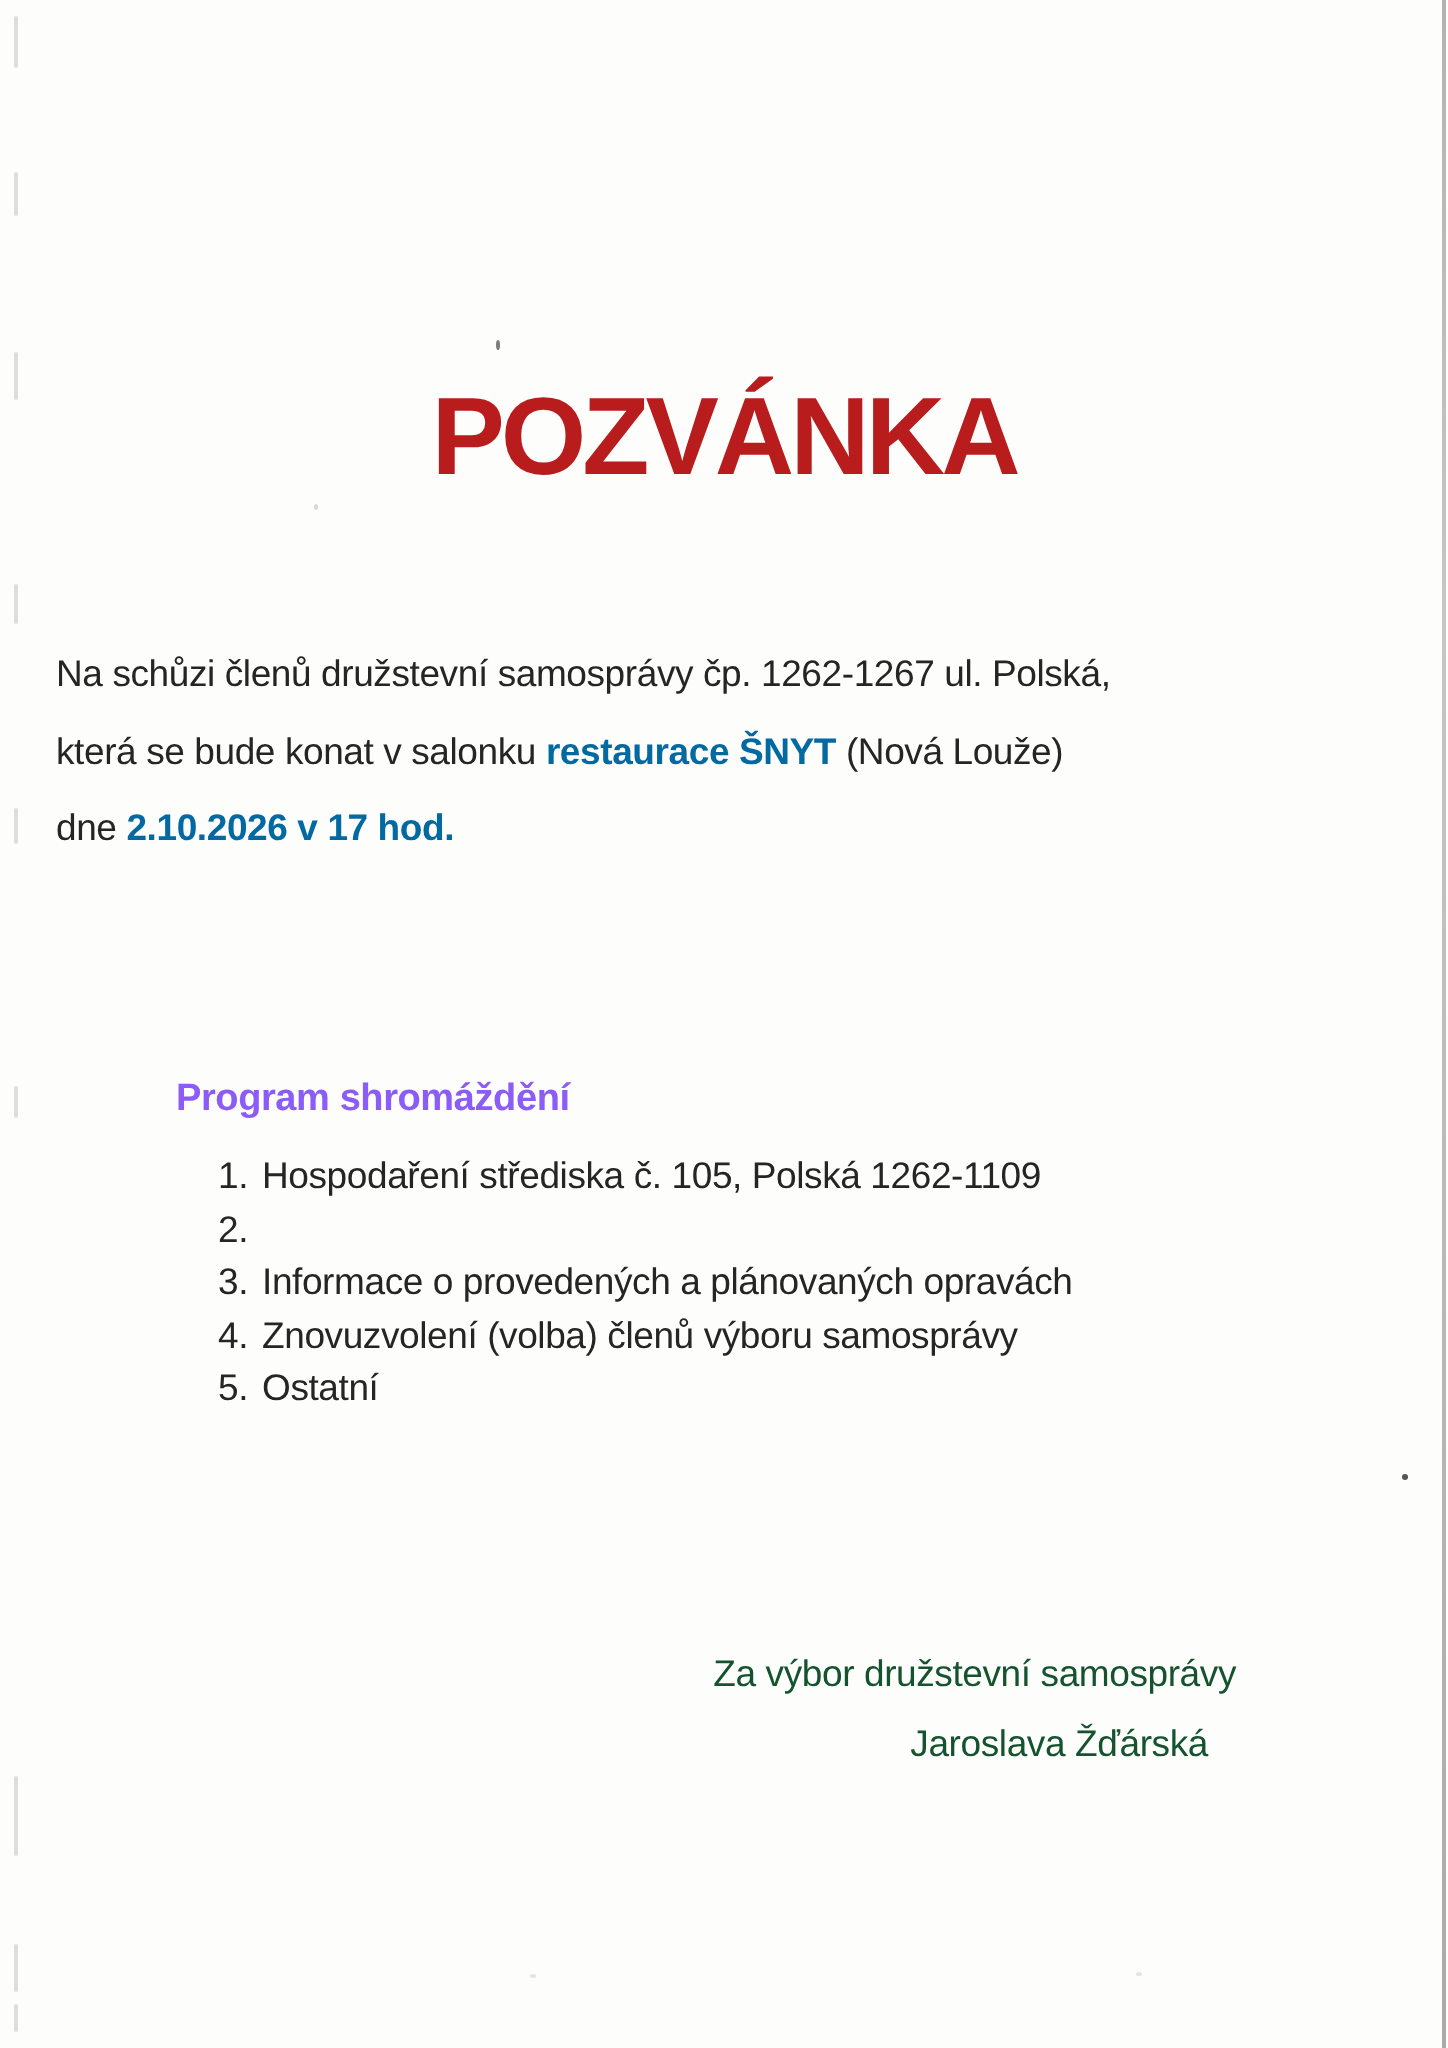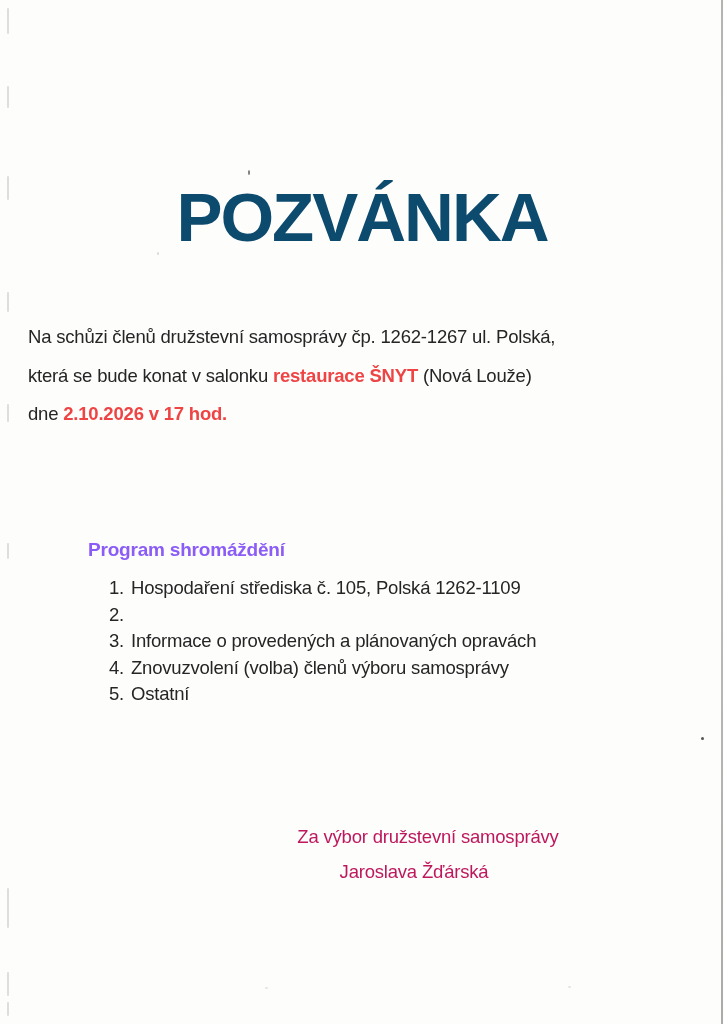--- a/index.html
+++ b/index.html
@@ -24,55 +24,55 @@
   .edge-dash {
     position: absolute; left: 7px; width: 2px;
     background: #dedede; border-radius: 1px;
   }
   .speck { position: absolute; background: #7c7c7c; border-radius: 50%; }
 
   
   .title {
     position: absolute; top: 178px; left: 0;
     width: 100%; text-align: center;
-    font-size: 69px; font-weight: 700;
+    font-size: 55px; font-weight: 700;
     letter-spacing: -2px; line-height: 80px;
-    color: #0c4a6e;
+    color: #b91c1c;
     white-space: nowrap;
   }
 
   .intro {
     position: absolute; top: 318px; left: 28px;
     width: 650px; text-align: left;
     font-size: 18.5px; line-height: 38.5px;
     letter-spacing: -0.2px;
     color: #252525;
   }
   .intro .line { white-space: nowrap; }
-  .b { font-weight: 700; color: #ef4444; }
+  .b { font-weight: 700; color: #0369a1; }
 
   .program-heading {
     position: absolute; top: 539px; left: 88px;
     font-size: 19px; font-weight: 700;
     letter-spacing: -0.2px; color: #8b5cf6;
   }
 
   .agenda {
     position: absolute; top: 575px; left: 109px;
     font-size: 18.5px; line-height: 26.5px;
     letter-spacing: -0.2px; color: #252525;
   }
   .agenda-item { display: flex; white-space: nowrap; }
   .agenda-num { width: 22px; flex: 0 0 22px; }
 
   .signature {
     position: absolute; top: 820px; left: 238px;
-    width: 380px; text-align: center;
+    width: 380px; text-align: right;
     font-size: 18.5px; line-height: 34.5px;
-    letter-spacing: -0.2px; color: #be185d;
+    letter-spacing: -0.2px; color: #14532d;
   }
   .signature .sig-name { transform: translateX(-14px); }
 </style>
 </head>
 <body>
 
 <div class="page">
 
   <div class="edge-line-right"></div>
   <div class="edge-dash" style="top:8px;height:26px"></div>

